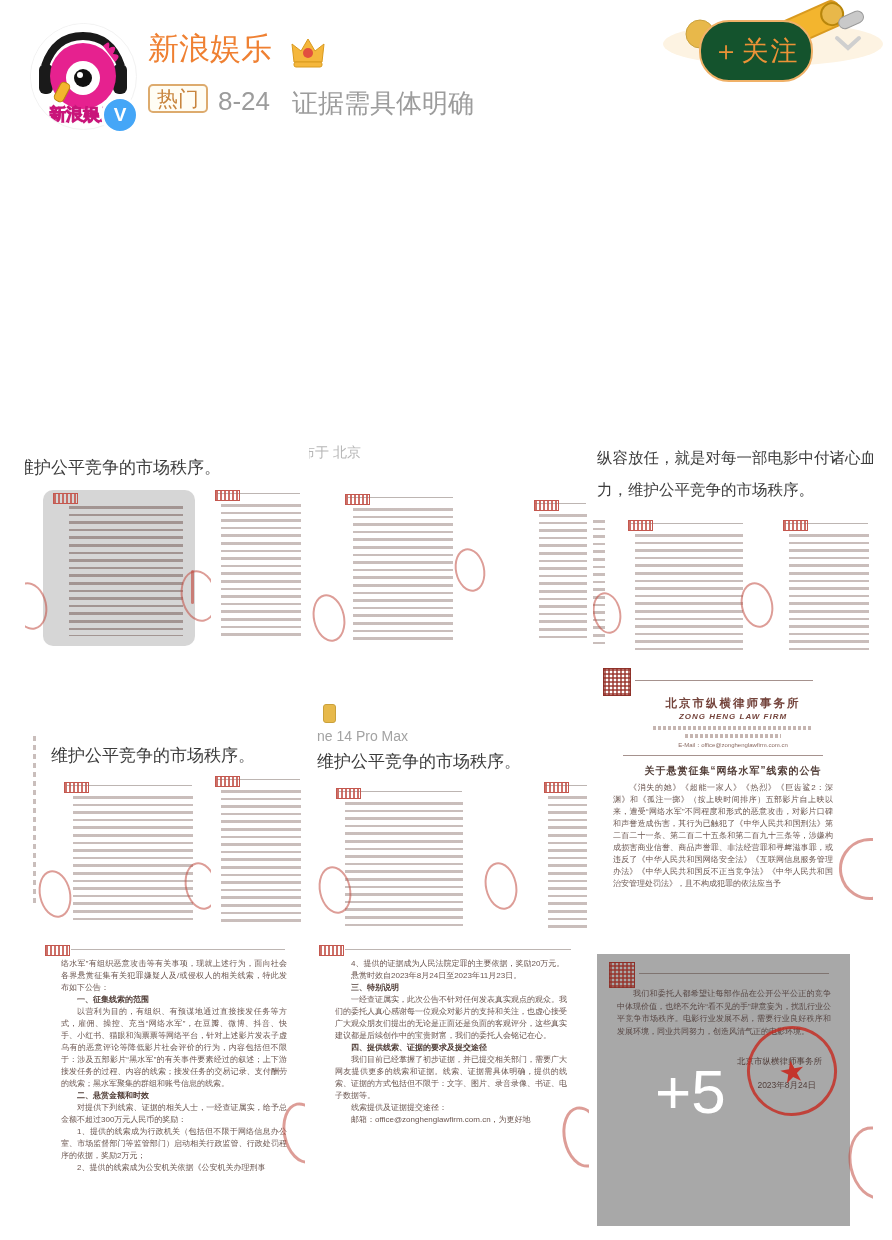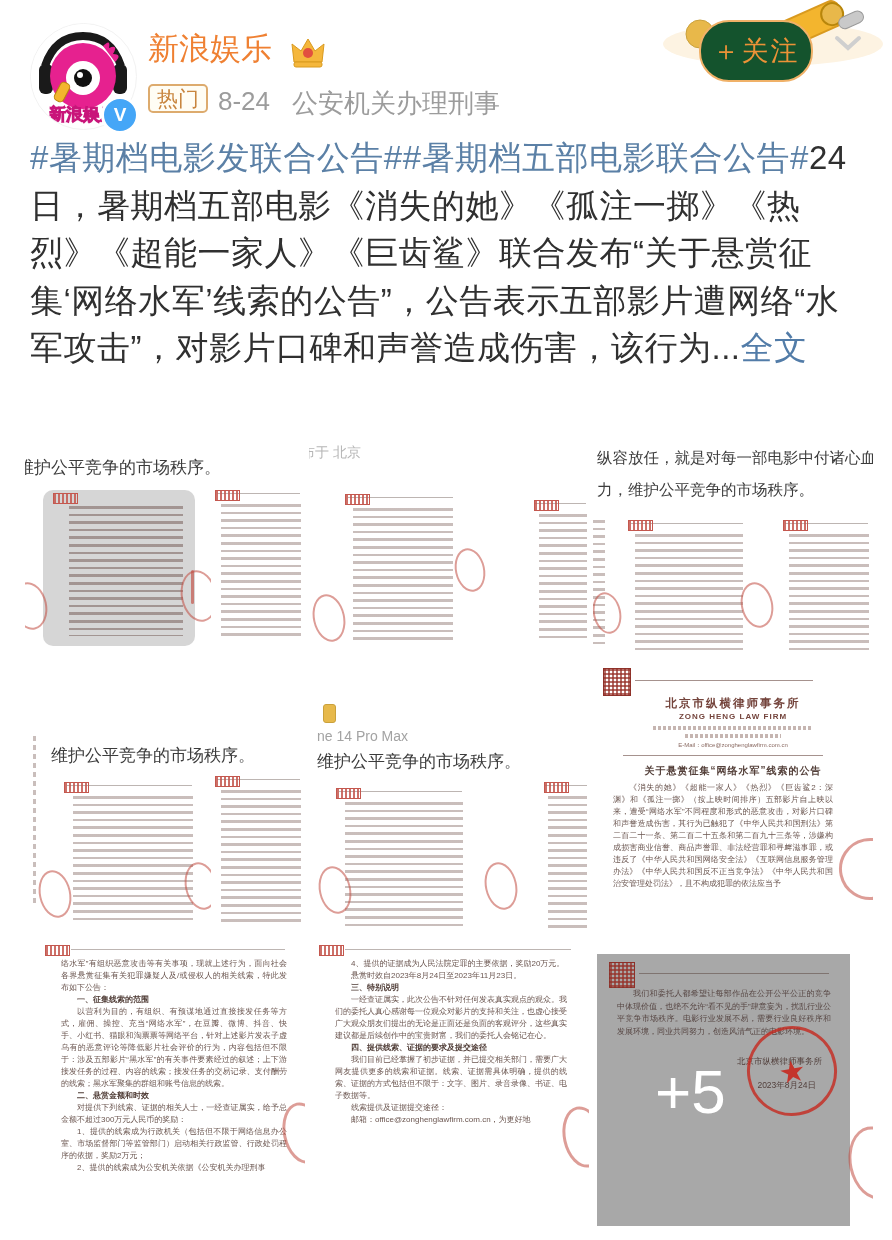--- a/index.html
+++ b/index.html
@@ -49,21 +49,21 @@
   .vcol{position:absolute;width:3px;background:repeating-linear-gradient(180deg,rgba(148,125,120,.5) 0 5px,rgba(0,0,0,0) 5px 9px);}
   .sealc{position:absolute;border:2px solid rgba(193,77,66,.55);border-radius:50%;transform:rotate(-12deg);}
   .sealbar{position:absolute;width:3px;background:rgba(193,77,66,.65);border-radius:2px;}
 
   
   .doc{position:absolute;font-size:8px;line-height:12px;color:#6b5650;text-align:justify;}
   .doc p{margin:0;text-indent:2em;}
   .doc p.noind{text-indent:0;}
   .doc p.sec{font-weight:bold;color:#4e3b35;}
   .lh-cn{position:absolute;width:100%;text-align:center;font-size:11.5px;font-weight:bold;color:#74443c;letter-spacing:2px;}
-  .lh-en{position:absolute;width:100%;text-align:center;font-size:8px;font-weight:bold;color:#74443c;letter-spacing:1px;}
+  .lh-en{position:absolute;width:100%;text-align:center;font-size:8px;font-weight:bold;color:#74443c;letter-spacing:1px;font-style:italic;}
   .lh-mail{position:absolute;width:100%;text-align:center;font-size:6px;color:#8a6a62;}
   .lhstripe{position:absolute;height:4px;background:repeating-linear-gradient(90deg,rgba(150,120,112,.55) 0 3px,rgba(0,0,0,0) 3px 5px);}
   .lh-line{position:absolute;height:1px;background:#a6928e;}
   .doctitle{position:absolute;width:100%;text-align:center;font-size:10px;font-weight:bold;color:#54403a;letter-spacing:1px;}
   .qr{position:absolute;border:1px solid rgba(140,45,38,.9);
       background:repeating-linear-gradient(0deg,rgba(150,48,40,.7) 0 2px,rgba(0,0,0,0) 2px 4px),
                  repeating-linear-gradient(90deg,rgba(150,48,40,.7) 0 2px,rgba(0,0,0,0) 2px 4px);}
 
   
   .graypage{position:absolute;left:4px;top:12px;width:253px;height:272px;background:#a8a8a8;}
@@ -108,42 +108,41 @@
   <div class="crown">
     <svg width="36" height="34" viewBox="0 0 36 34">
       <path d="M4 26 L2 8 L11 15 L18 3 L25 15 L34 8 L32 26 Z" fill="#f5b73c" stroke="#d99a1f"></path>
       <circle cx="18" cy="17" r="5" fill="#e2503f"></circle>
       <rect x="4" y="26" width="28" height="5" rx="2" fill="#f5b73c" stroke="#d99a1f"></rect>
     </svg>
   </div>
 
   <div class="hot">热门</div>
   <div class="meta date">8-24</div>
-  <div class="meta source">公安机关办理刑事</div>
+  <div class="meta source">证据需具体明确</div>
 
   <div class="follow-decor">
     <svg width="250" height="70" viewBox="0 0 250 70">
       <ellipse cx="125" cy="48" rx="110" ry="22" fill="#fdf3e2"></ellipse>
       <circle cx="52" cy="38" r="14" fill="#e8b84a" stroke="#caa13c"></circle>
       <g transform="rotate(-24 150 30)">
         <rect x="95" y="20" width="100" height="26" rx="8" fill="#f3b52e" stroke="#d99a1f" stroke-width="2"></rect>
         <rect x="104" y="24" width="30" height="18" rx="4" fill="#2d5d8f" stroke="#173a5e" stroke-width="2"></rect>
         <circle cx="186" cy="33" r="11" fill="#e8b84a" stroke="#b8860b" stroke-width="2"></circle>
         <rect x="188" y="40" width="26" height="12" rx="6" fill="#c9c9c9" stroke="#9a9a9a"></rect>
       </g>
     </svg>
   </div>
   <div class="follow-btn">＋关注</div>
   <div class="chev">
     <svg width="28" height="18" viewBox="0 0 28 18">
       <polyline points="3,4 14,14 25,4" fill="none" stroke="#cfcfcf" stroke-width="4" stroke-linecap="round"></polyline>
     </svg>
   </div>
 
-  <p class="post-text"><span class="tag-link">#暑期档电影发联合公告##暑期档五部电影联合公告#</span><span>24日，暑期档五部电影《消失的她》《孤注一掷》《热烈》《超能一家人》《巨齿鲨》联合发布“关于悬赏征集‘网络水军’线索的公告”，公告表示五部影片遭网络“水军攻击”，对影片口碑和声誉造成伤害，该行为...</span><span class="more">全文</span></p>
 
   <div class="cell r1 c1">
     <div class="cellhead" style="left:-8px;top:36px;">维护公平竞争的市场秩序。</div>
     <div class="pg gray" style="left:18px;top:70px;width:152px;height:156px;">
       <div class="rtag" style="left:10px;top:3px;"></div>
       <div class="tlines dk" style="left:26px;top:16px;right:12px;bottom:10px;"></div>
     </div>
     <div class="sealc" style="left:-12px;top:162px;width:30px;height:44px;"></div>
     <div class="sealbar" style="left:166px;top:150px;height:34px;"></div>
     <div class="sealc" style="left:156px;top:150px;width:32px;height:48px;"></div>

